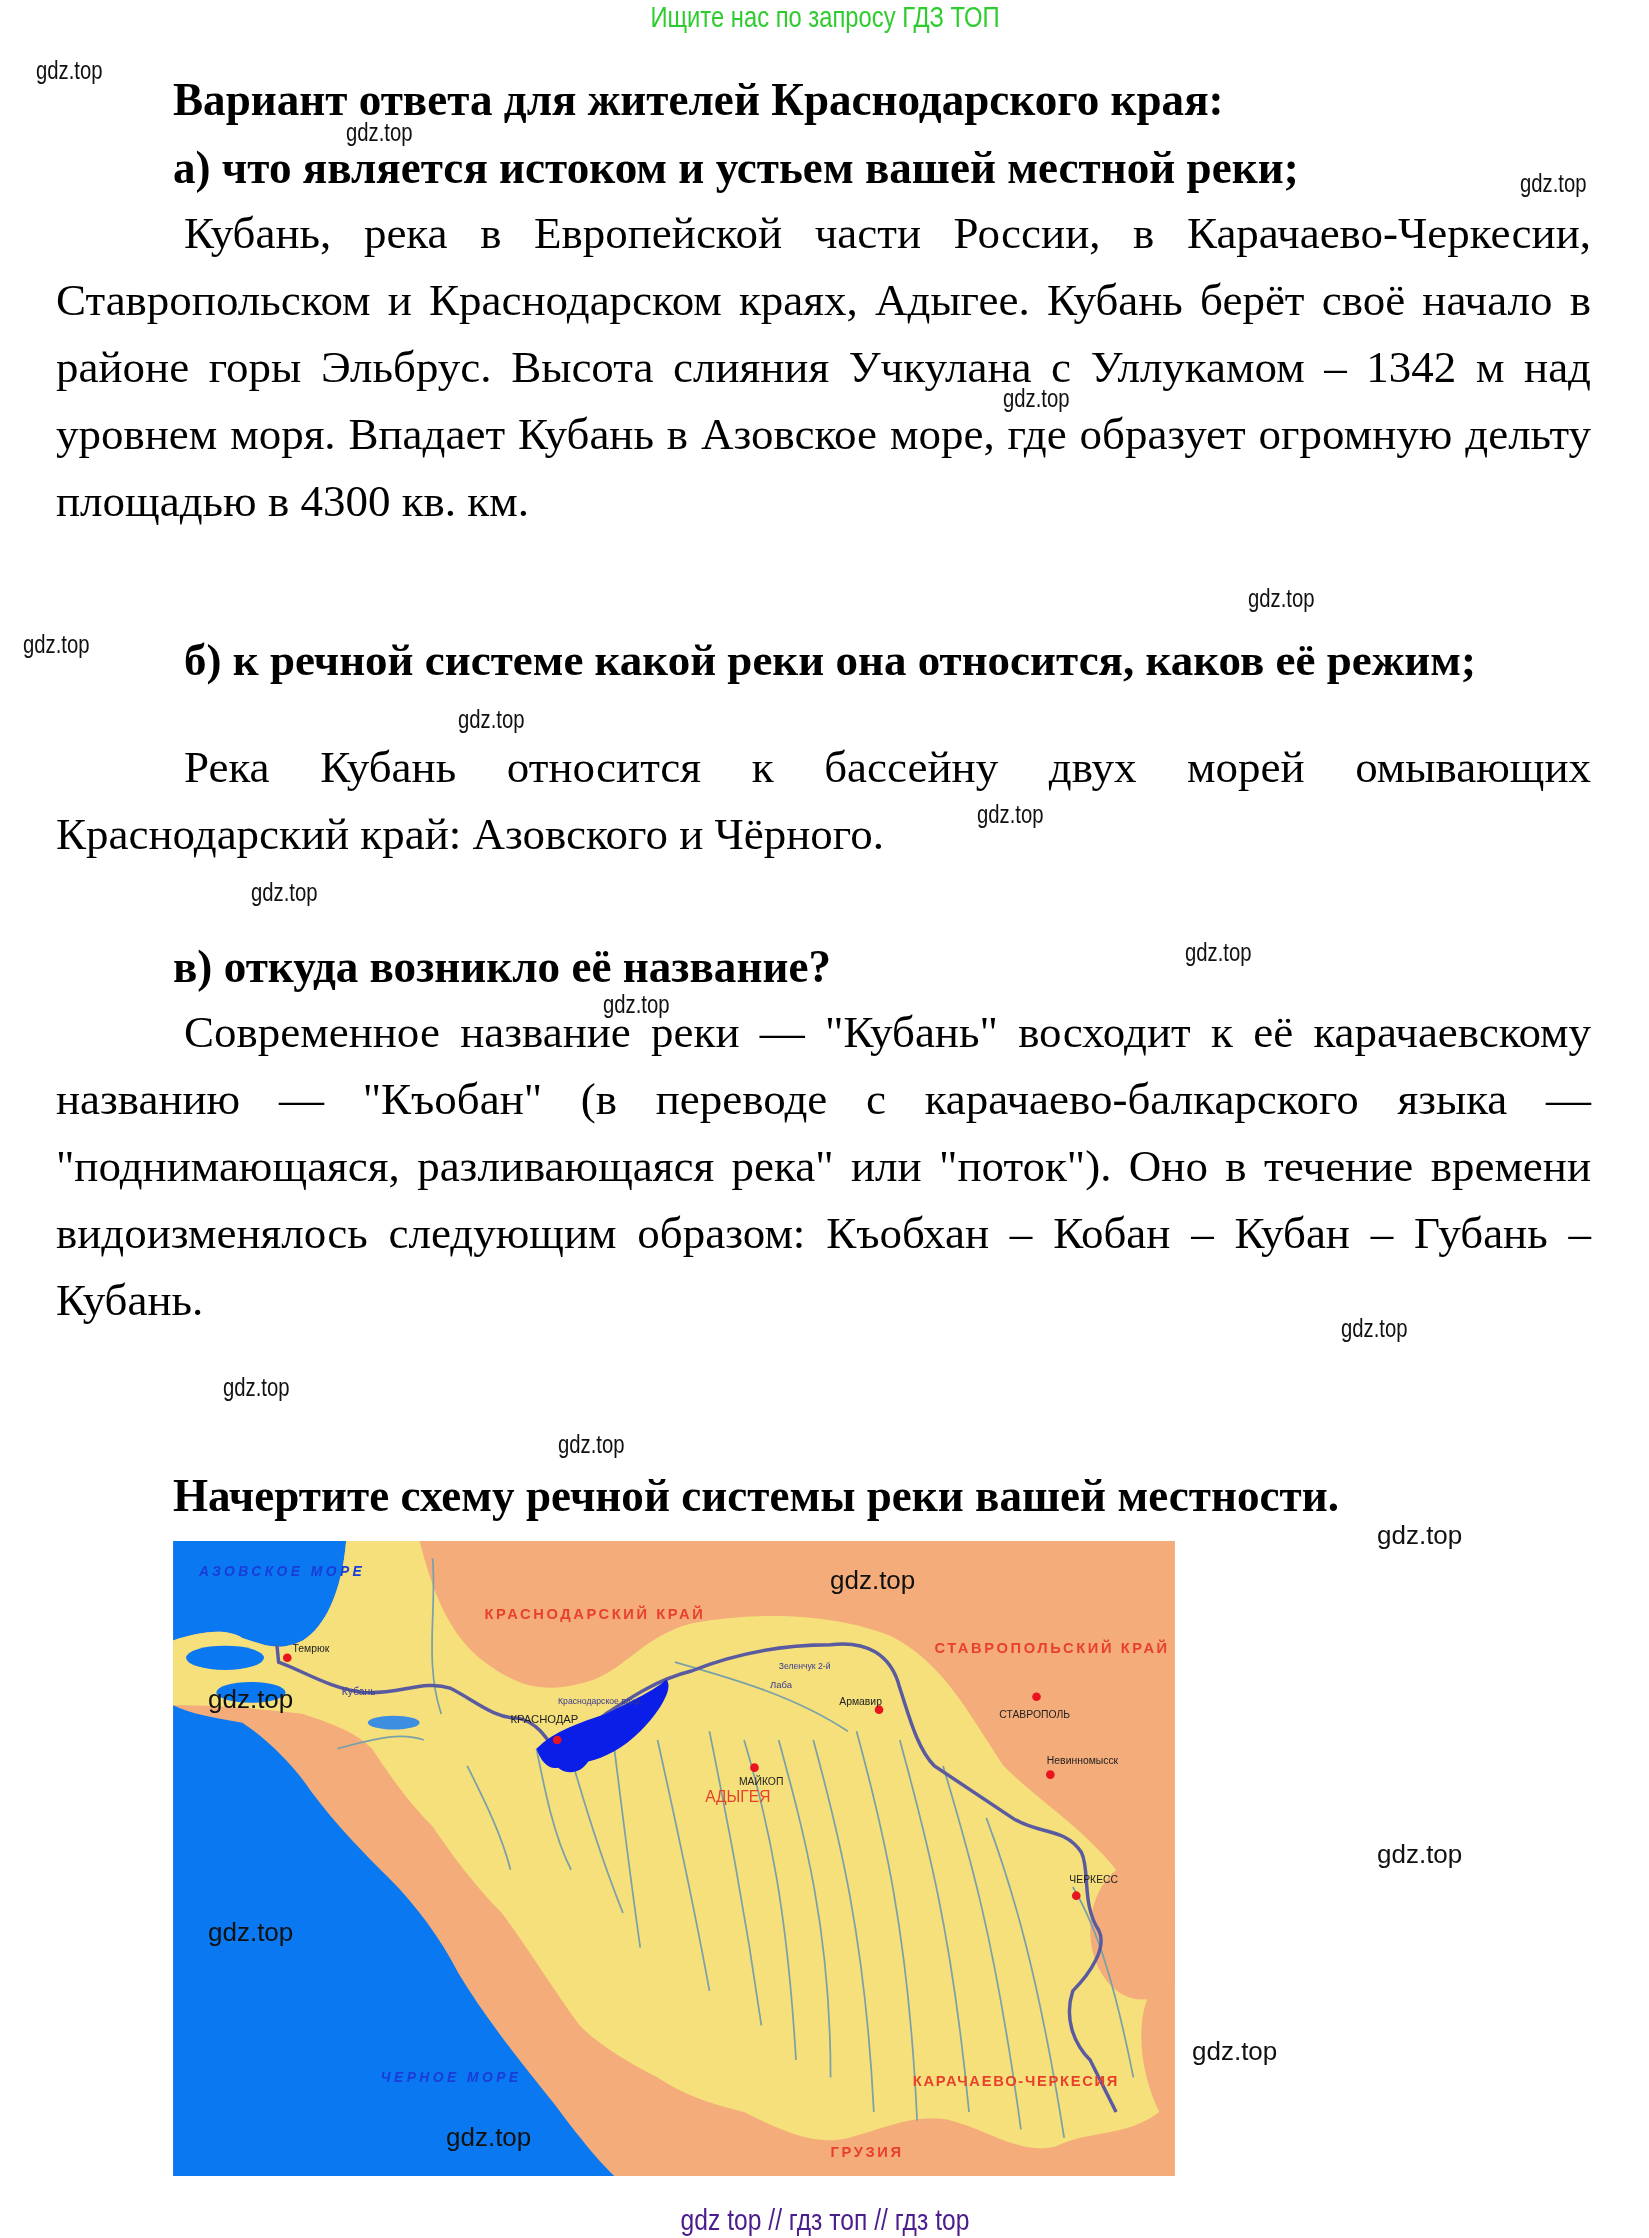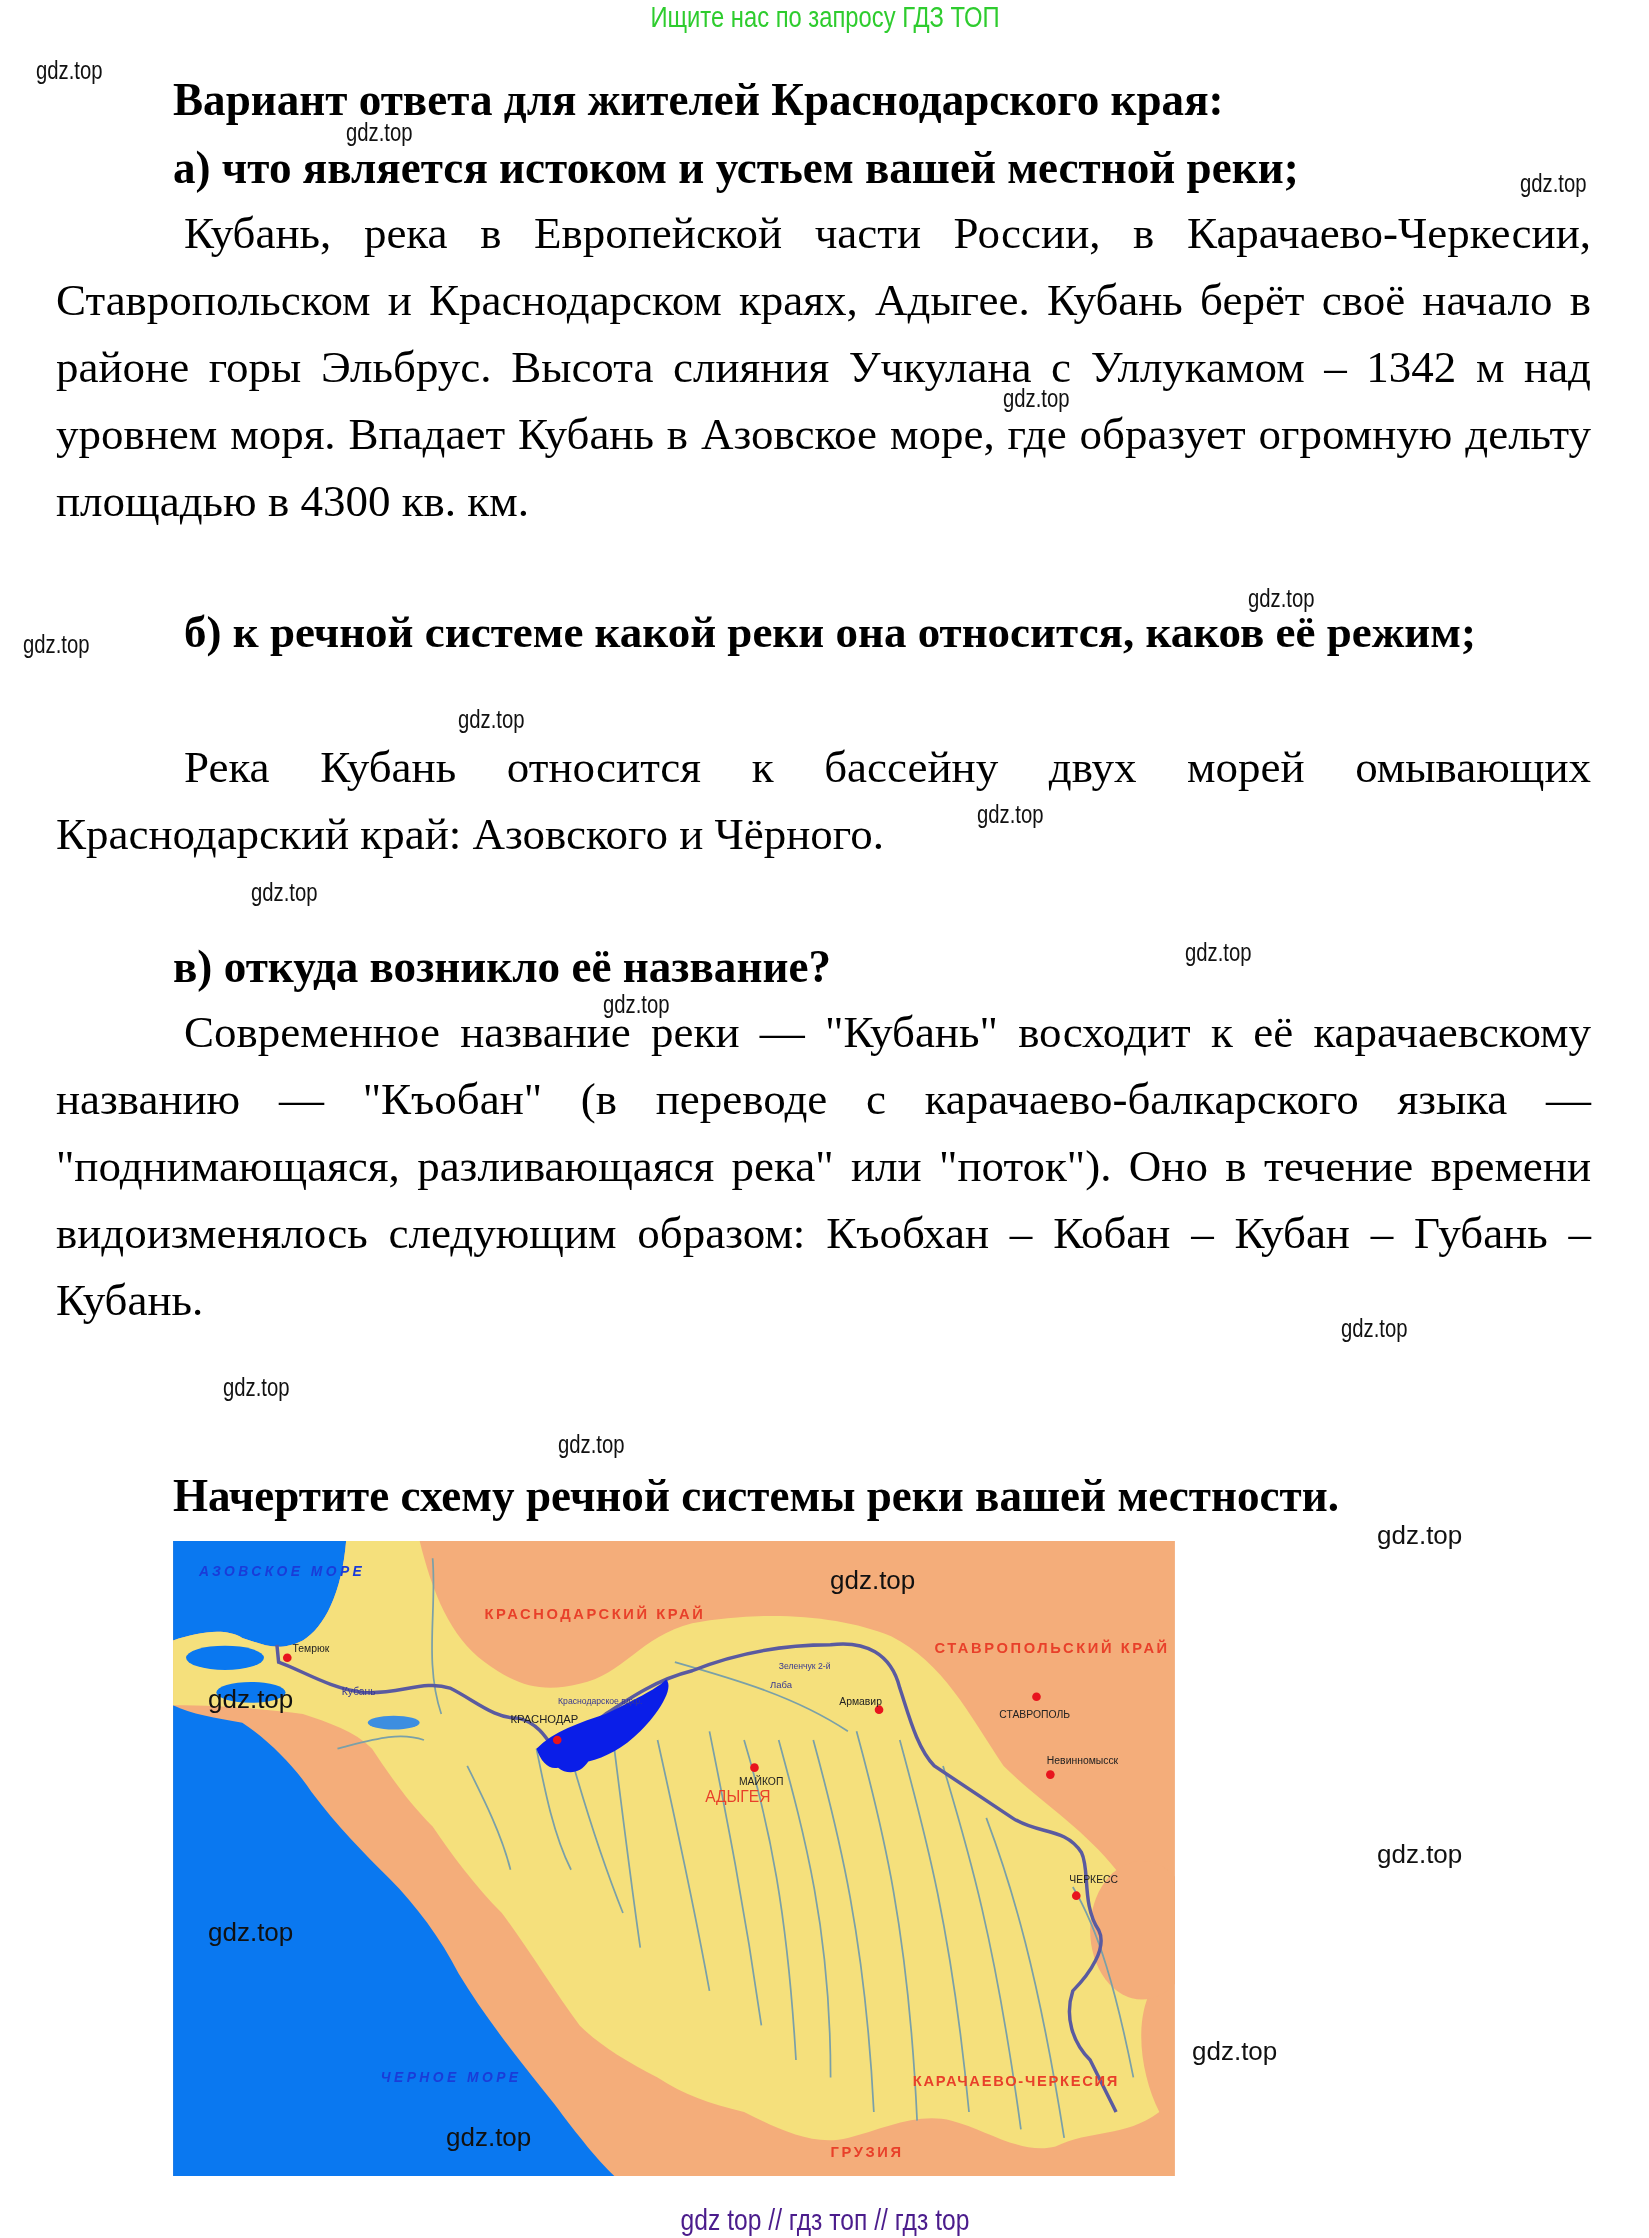--- a/index.html
+++ b/index.html
@@ -18,21 +18,21 @@
     .heading {
       font-family: "Liberation Serif", serif; font-weight: bold; font-size: 47px;
       color: #000; white-space: nowrap; line-height: 1;
       transform: scaleX(0.96); transform-origin: left top;
     }
     .para {
       left: 56px; width: 1535px; font-family: "Liberation Serif", serif;
       font-size: 45px; line-height: 67px; color: #000; text-align: justify;
       text-indent: 128px; margin: 0;
     }
-    .para-b { font-weight: bold; text-indent: 128px; }
+    .para-b { font-weight: bold; text-indent: 128px; margin-top: 28px; }
     .map {
       left: 173px; top: 1541px; width: 1061px; height: 635px; overflow: hidden;
     }
     .map svg { display: block; }
     .footer {
       left: 0; width: 1650px; top: 2204px; text-align: center;
       font-family: "Liberation Sans", sans-serif; font-size: 29px; color: #4b1c8c;
       transform: scaleX(0.85);
     }
     .maplbl { font-family: "Liberation Sans", sans-serif; }

